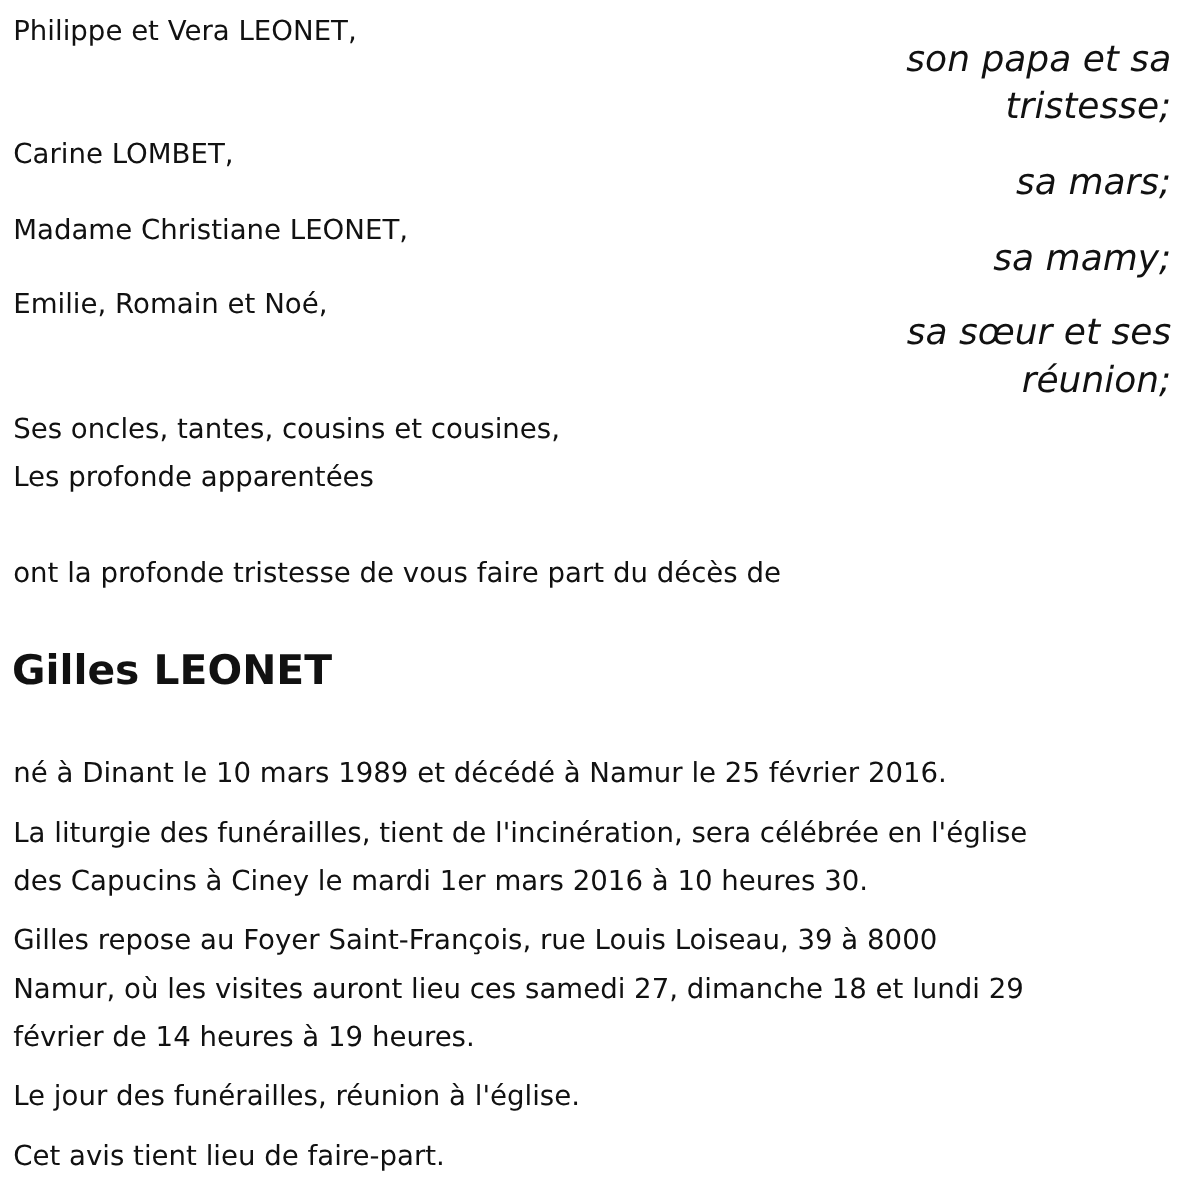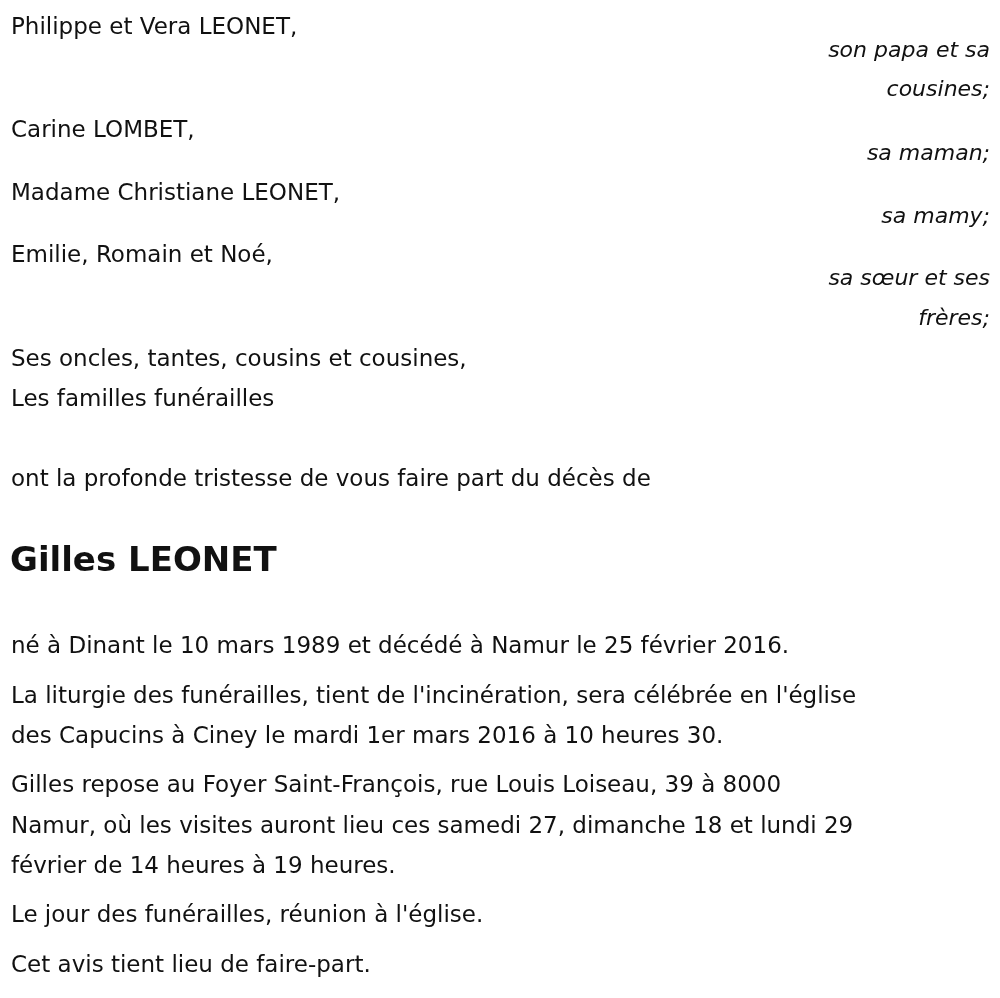--- a/index.html
+++ b/index.html
@@ -1,39 +1,39 @@
 <!DOCTYPE html>
 <html><head>
 <meta charset="utf-8">
 <style>
   html,body{margin:0;padding:0;background:#fff;}
   body{width:1000px;height:998px;position:relative;overflow:hidden;color:#111;font-family:"DejaVu Sans","Liberation Sans",sans-serif;}
   .l{position:absolute;left:11px;font-size:23px;white-space:nowrap;line-height:28px;}
-  .r{position:absolute;right:10px;font-size:22px;font-style:italic;text-align:right;white-space:nowrap;line-height:28px;}
+  .r{position:absolute;right:24px;font-size:30px;font-style:italic;text-align:right;white-space:nowrap;line-height:28px;}
   .title{position:absolute;left:10px;top:538px;font-size:34px;font-weight:bold;line-height:42px;text-align:right;}
 </style>
 </head>
 <body>
 
 <div class="l" style="top:12px">Philippe et Vera LEONET,</div>
 <div class="r" style="top:36px">son papa et sa</div>
-<div class="r" style="top:75px">cousines;</div>
+<div class="r" style="top:75px">tristesse;</div>
 
 <div class="l" style="top:115px">Carine LOMBET,</div>
-<div class="r" style="top:139px">sa maman;</div>
+<div class="r" style="top:139px">sa mars;</div>
 
 <div class="l" style="top:178px">Madame Christiane LEONET,</div>
 <div class="r" style="top:202px">sa mamy;</div>
 
 <div class="l" style="top:240px">Emilie, Romain et Noé,</div>
 <div class="r" style="top:264px">sa sœur et ses</div>
-<div class="r" style="top:304px">frères;</div>
+<div class="r" style="top:304px">réunion;</div>
 
 <div class="l" style="top:344px">Ses oncles, tantes, cousins et cousines,</div>
-<div class="l" style="top:384px">Les familles funérailles</div>
+<div class="l" style="top:384px">Les profonde apparentées</div>
 
 <div class="l" style="top:464px">ont la profonde tristesse de vous faire part du décès de</div>
 
 <div class="title">Gilles LEONET</div>
 
 <div class="l" style="top:631px">né à Dinant le 10 mars 1989 et décédé à Namur le 25 février 2016.</div>
 <div class="l" style="top:681px">La liturgie des funérailles, tient de l'incinération, sera célébrée en l'église</div>
 <div class="l" style="top:721px">des Capucins à Ciney le mardi 1er mars 2016 à 10 heures 30.</div>
 <div class="l" style="top:770px">Gilles repose au Foyer Saint-François, rue Louis Loiseau, 39 à 8000</div>
 <div class="l" style="top:811px">Namur, où les visites auront lieu ces samedi 27, dimanche 18 et lundi 29</div>

